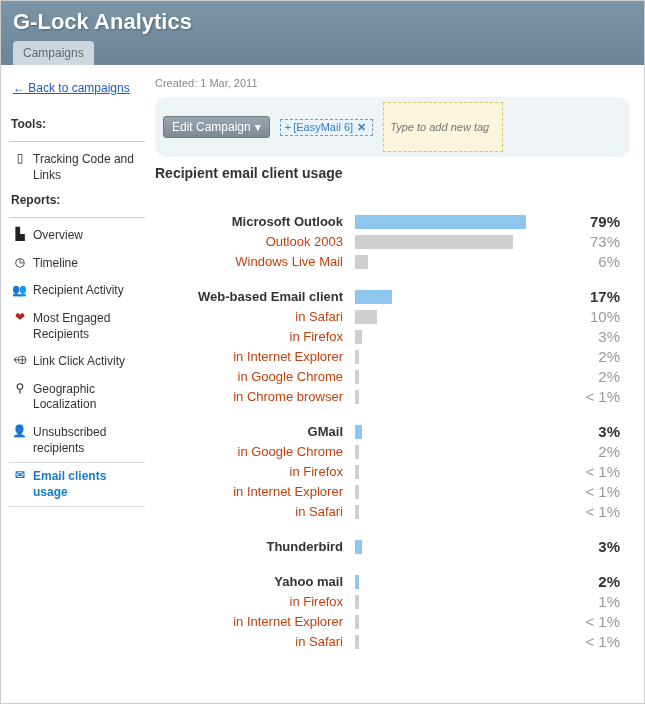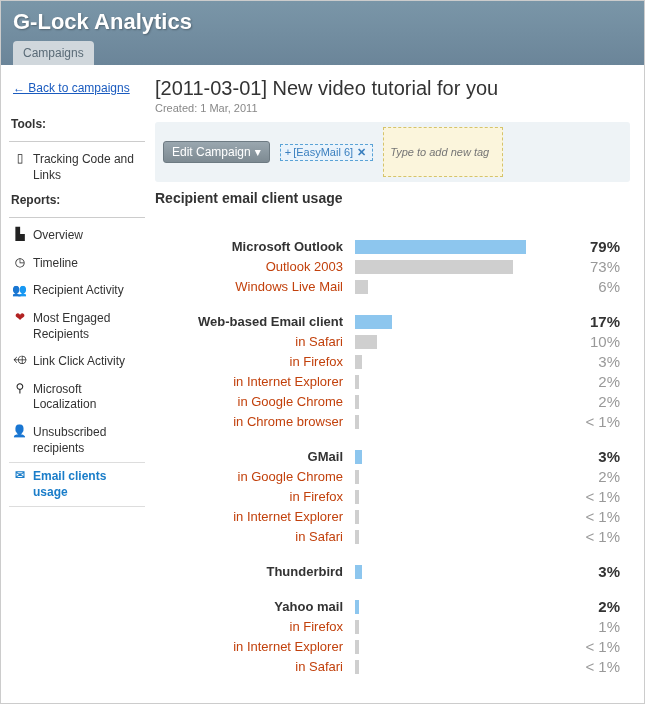--- a/index.html
+++ b/index.html
@@ -14,21 +14,21 @@
 .sec-head { font-weight: bold; color: #333; margin: 4px 0 10px 2px; font-size: 12px; }
 .sidebar hr { border: none; border-top: 1px solid #ccc; margin: 4px 0; }
 .nav-item { display: flex; align-items: flex-start; gap: 6px; padding: 6px 4px; font-size: 12px; color: #333; line-height: 1.3; cursor: pointer; }
 .nav-item.active { color: #1a7dc9; font-weight: bold; border-top: 1px solid #ddd; border-bottom: 1px solid #ddd; background: #fff; }
 .nav-item .icon { width: 14px; height: 14px; display: inline-flex; align-items: center; justify-content: center; font-size: 12px; flex-shrink: 0; color: #222; }
 .nav-item.active .icon { color: #1a7dc9; }
 .heart { color: #b22222 !important; }
 .main { flex: 1; padding: 0 6px; }
 .page-title { font-size: 20px; color: #333; margin-top: 2px; }
 .created { font-size: 11px; color: #888; margin: 2px 0 8px; }
-.toolbar { display: flex; align-items: center; gap: 10px; background: #eef3f6; padding: 5px 8px; border-radius: 3px; margin-bottom: 8px; }
+.toolbar { display: flex; align-items: center; gap: 10px; background: #eef3f6; padding: 5px 8px; border-radius: 12px; margin-bottom: 8px; }
 .edit-btn { background: linear-gradient(#9aa7af,#7d8a92); color: #fff; font-size: 12px; padding: 3px 8px; border-radius: 3px; border: 1px solid #6d7a82; display: inline-flex; align-items: center; gap: 4px; cursor: pointer; }
 .tag-chip { border: 1px dashed #5aa3d6; color: #3a7fbf; font-size: 11px; padding: 1px 4px; background: #eaf3fb; display: inline-flex; align-items: center; gap: 2px; }
 .tag-x { color: #3a7fbf; font-weight: bold; cursor: pointer; padding: 0 2px; }
 .tag-input { border: 1px dashed #d6c46a; background: #fbf5dc; color: #b0a76c; font-size: 11px; padding: 18px 6px; font-style: italic; width: 120px; }
 .section-title { font-size: 14px; font-weight: bold; color: #333; margin: 6px 0 32px; }
 .chart { padding-right: 10px; }
 .client-group { margin-bottom: 18px; }
 .crow { display: flex; align-items: center; margin: 3px 0; font-size: 13px; }
 .rlabel { width: 200px; text-align: right; padding-right: 12px; color: #333; font-weight: bold; }
 .crow.sub .rlabel { font-weight: normal; color: #c2410c; }
@@ -77,35 +77,34 @@
         <div class="nav-item">
           <span class="icon heart">❤</span>
           <span>Most Engaged Recipients</span>
         </div>
         <div class="nav-item">
           <span class="icon">⬲</span>
           <span>Link Click Activity</span>
         </div>
         <div class="nav-item">
           <span class="icon">⚲</span>
-          <span>Microsoft Localization</span>
+          <span>Geographic Localization</span>
         </div>
         <div class="nav-item">
           <span class="icon">👤</span>
           <span>Unsubscribed recipients</span>
         </div>
         <div class="nav-item active">
           <span class="icon">✉</span>
           <span>Email clients usage</span>
         </div>
       </div>
   </div>
 
   <div class="main">
-    <div class="page-title">[2011-03-01] New video tutorial for you</div>
     <div class="created">Created: 1 Mar, 2011</div>
     <div class="toolbar">
       <div class="edit-btn">
         <span>Edit Campaign</span>
         <span>▾</span>
       </div>
       <span class="tag-chip">
         <span>+</span>
         <span>[EasyMail 6]</span>
         <span class="tag-x">✕</span>

